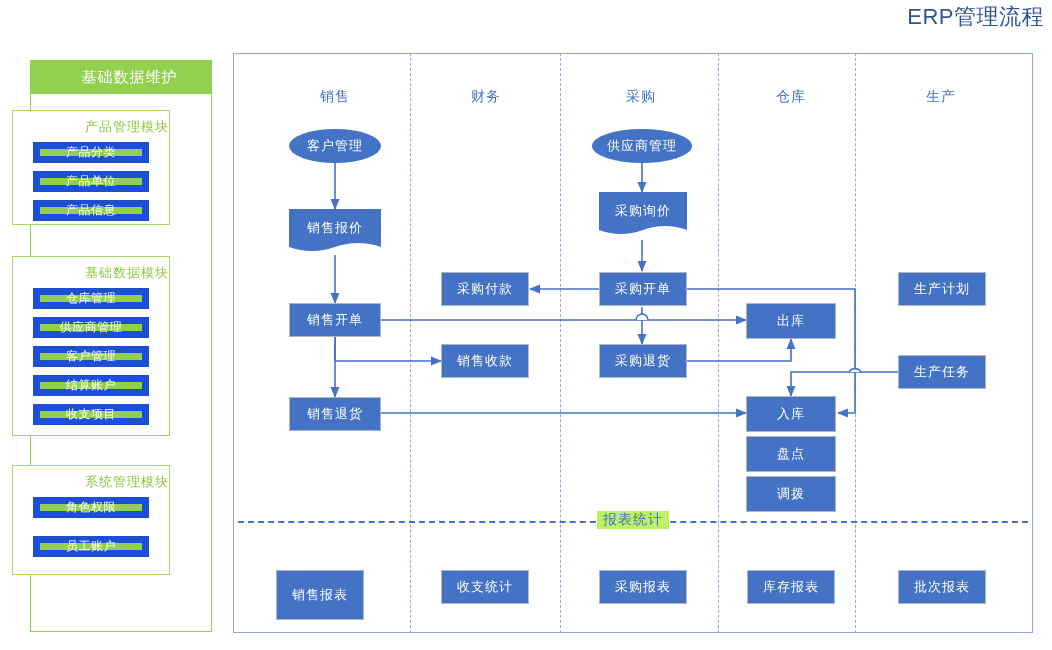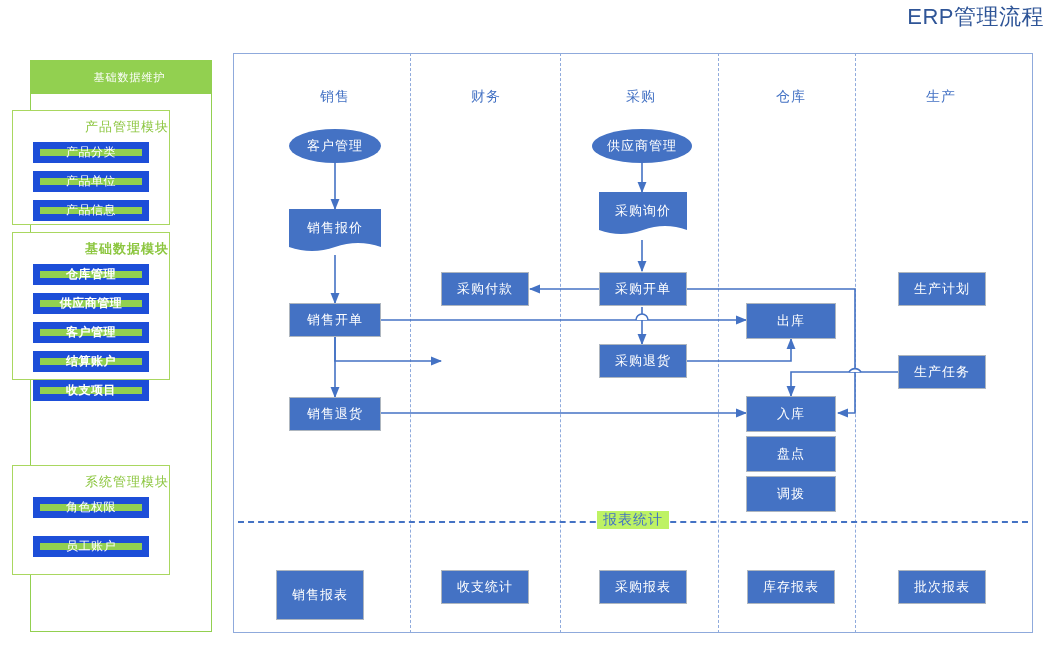--- a/index.html
+++ b/index.html
@@ -19,41 +19,41 @@
     white-space:nowrap;
   }
 
   
   #sidebar{
     position:absolute;left:30px;top:60px;width:182px;height:572px;
     border:1px solid #92D050;box-sizing:border-box;background:#fff;
   }
   #sidebar-title{
     position:absolute;left:30px;top:60px;width:182px;height:34px;
-    background:#92D050;color:#ffffff;font-size:11px;
+    background:#92D050;color:#ffffff;font-size:15px;
     display:flex;align-items:center;justify-content:center;
     box-sizing:border-box;letter-spacing:1px;padding-left:17px;
   }
   .side-group{
     position:absolute;left:12px;width:158px;
     border:1px solid #A9D760;box-sizing:border-box;background:#fff;
   }
   .side-group-title{
     text-align:right;font-size:13px;color:#8CC63F;
     margin-top:7px;margin-bottom:6px;letter-spacing:1px;
   }
   .side-btn{
     width:116px;height:21px;margin:0 auto 8px auto;
     background:#92D050;color:#ffffff;font-size:12px;
     display:flex;align-items:center;justify-content:center;
     border:7px solid #1d4ed8;box-sizing:border-box;
     letter-spacing:.5px;
   }
   #group-0{top:110px;height:115px;}
-  #group-1{top:232px;height:148px;font-weight:bold;}
+  #group-1{top:256px;height:180px;}
   #group-2{top:465px;height:110px;}
   #group-2 .side-btn{margin-bottom:18px;}
 
   
   #diagram{
     position:absolute;left:233px;top:53px;width:800px;height:580px;
     border:1px solid #8FAADC;box-sizing:border-box;background:#fff;
   }
   .lane-divider{
     position:absolute;top:53px;width:0;height:580px;
@@ -194,20 +194,21 @@
     </svg>
     <span class="doc-label">销售报价</span>
   </div>
 
   <div class="node" style="left:289px;top:303px;width:92px;height:34px">销售开单</div>
 
   <div class="node" style="left:289px;top:397px;width:92px;height:34px">销售退货</div>
 
   <div class="node" style="left:441px;top:272px;width:88px;height:34px">采购付款</div>
 
+  <div class="node" style="left:441px;top:344px;width:88px;height:34px">销售收款</div>
 
   <div class="node ellipse" style="left:592px;top:129px;width:100px;height:34px">供应商管理</div>
 
   <div class="node doc" style="left:599px;top:192px;width:88px;height:48px">
     <svg width="88" height="48" viewBox="0 0 88 48">
       <path d="M0,0 H88 V38 Q66,30 44,38 Q22,46 0,38 Z" fill="#4472C4"></path>
     </svg>
     <span class="doc-label">采购询价</span>
   </div>
 

